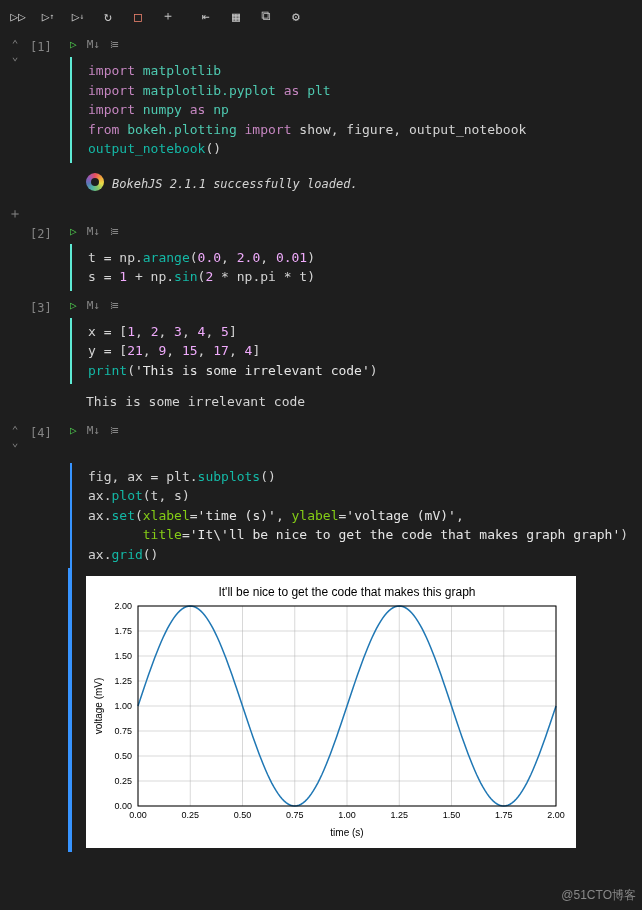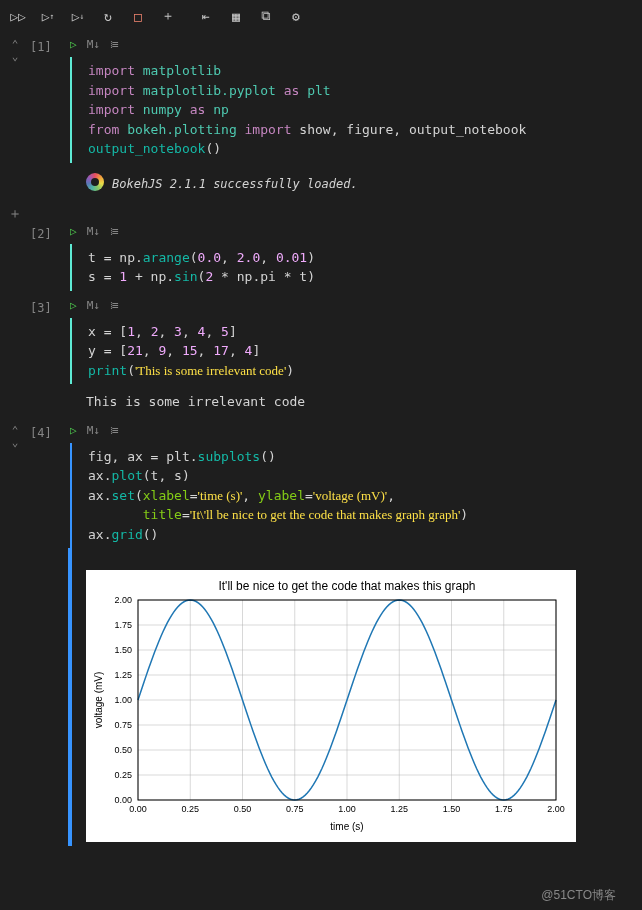--- a/index.html
+++ b/index.html
@@ -58,21 +58,21 @@
 .md-label { color: #858585; font-size: 11px; }
 .menu-icon { color: #858585; font-size: 11px; cursor: pointer; letter-spacing: -1px; }
 .code-block {
   background: #1e1e1e;
   padding: 4px 0 4px 16px;
   border-left: 2px solid #5eead4;
   line-height: 1.5;
   white-space: pre;
   font-size: 13px;
 }
-.cell.active .code-block { border-left-color: #3794ff; }
+.cell.active .code-block { border-left-color: #3794ff; margin-top: 20px; }
 .output {
   padding: 8px 0 4px 16px;
   line-height: 1.5;
 }
 .output-bar { border-left: 4px solid #3794ff; margin-left: -2px; padding-left: 14px; }
 .bokeh-output {
   display: flex;
   align-items: flex-end;
   gap: 8px;
   padding: 10px 0 4px 16px;
@@ -88,42 +88,42 @@
 .bokeh-logo::after {
   content: '';
   position: absolute;
   inset: 5px;
   background: #1e1e1e;
   border-radius: 50%;
 }
 .kw { color: #c586c0; }
 .mod { color: #4ec9b0; }
 .fn { color: #14b8a6; }
-.str { color: #fde047; font-family: Liberation Serif, serif; }
+.str { color: #e5e5e5; }
 .num { color: #f0abfc; }
 .param { color: #84cc16; }
 
 .chart-container {
   background: #fff;
   padding: 6px 10px 6px 2px;
-  margin-top: 14px;
+  margin-top: 0;
   width: 490px;
 }
 .chart-container svg { display: block; }
 .chart-title { fill: #000; font-size: 12px; font-family: sans-serif; text-anchor: middle; }
 .axis-label { fill: #000; font-size: 10px; font-family: sans-serif; text-anchor: middle; }
 .tick-label { fill: #000; font-size: 9px; font-family: sans-serif; }
 .grid line { stroke: #b0b0b0; stroke-width: 0.5; }
 .plot-line { stroke: #1f77b4; stroke-width: 1.5; fill: none; }
 .plot-border { stroke: #000; stroke-width: 1; fill: none; }
 
 .watermark {
   position: absolute;
   bottom: 6px;
-  right: 26px;
+  right: 6px;
   color: #888;
   font-size: 12px;
   font-family: sans-serif;
 }
 </style>
 </head>
 <body>
 
 <div class="toolbar">
   <span class="icon">▷▷</span>

